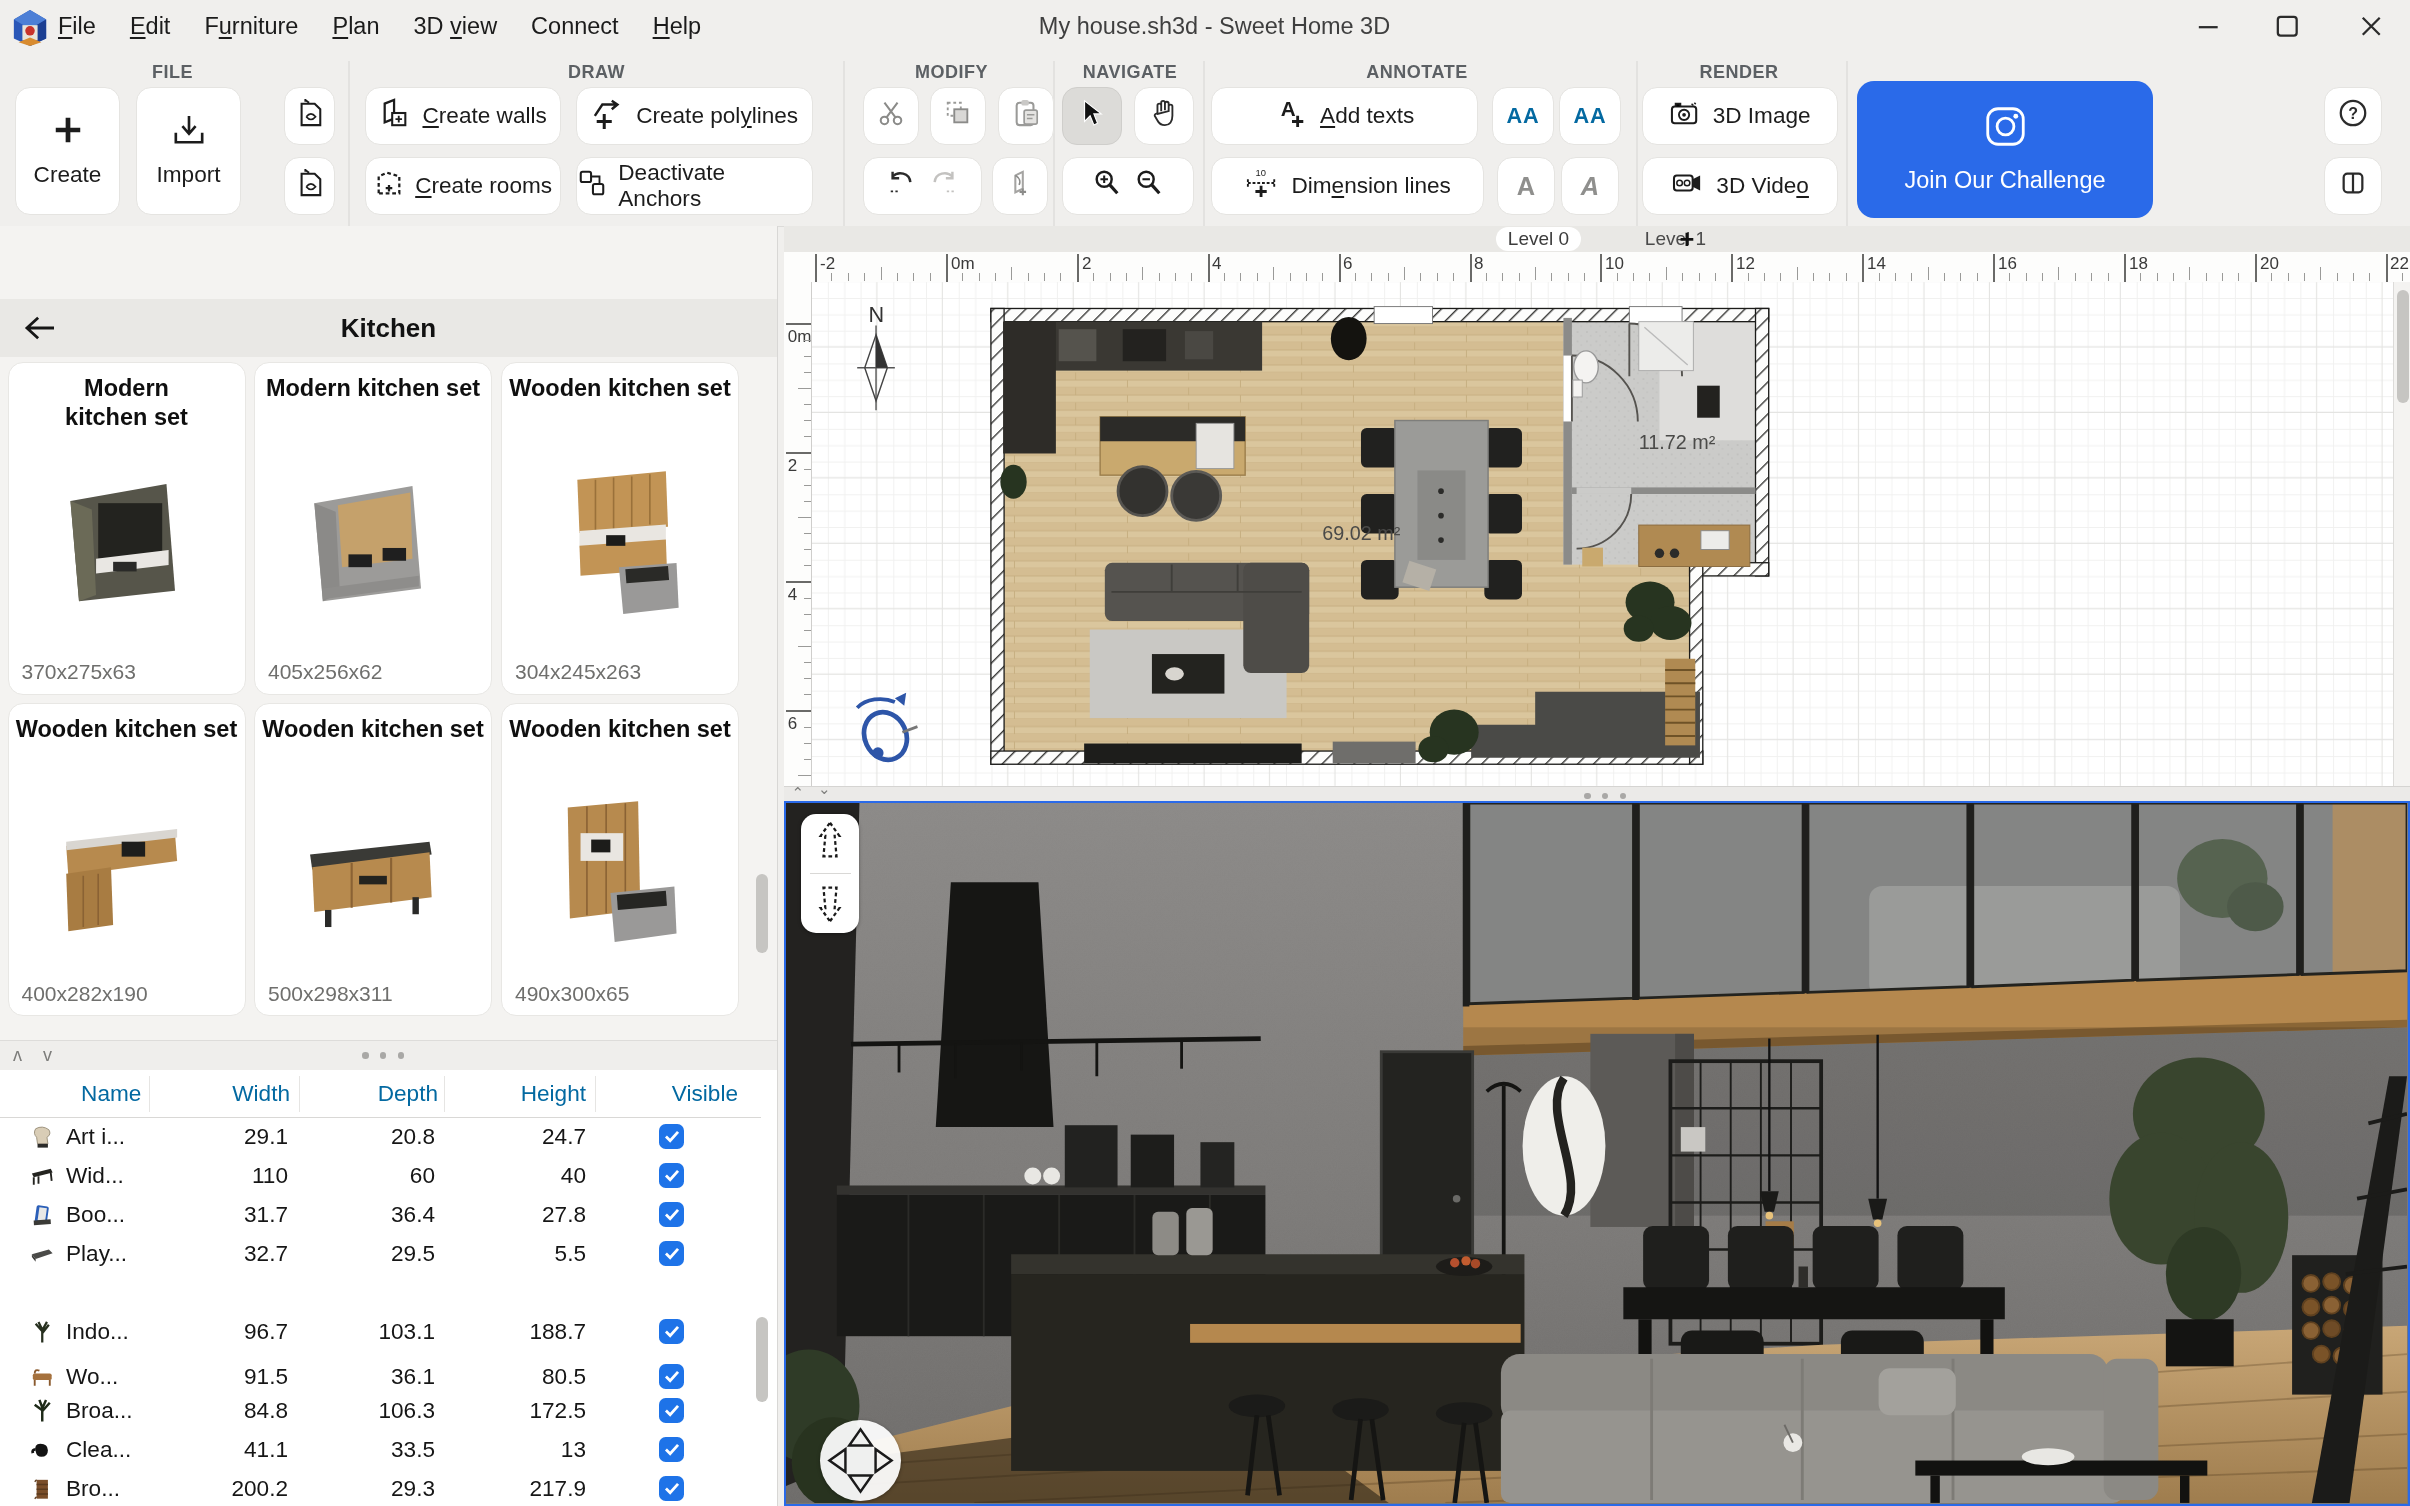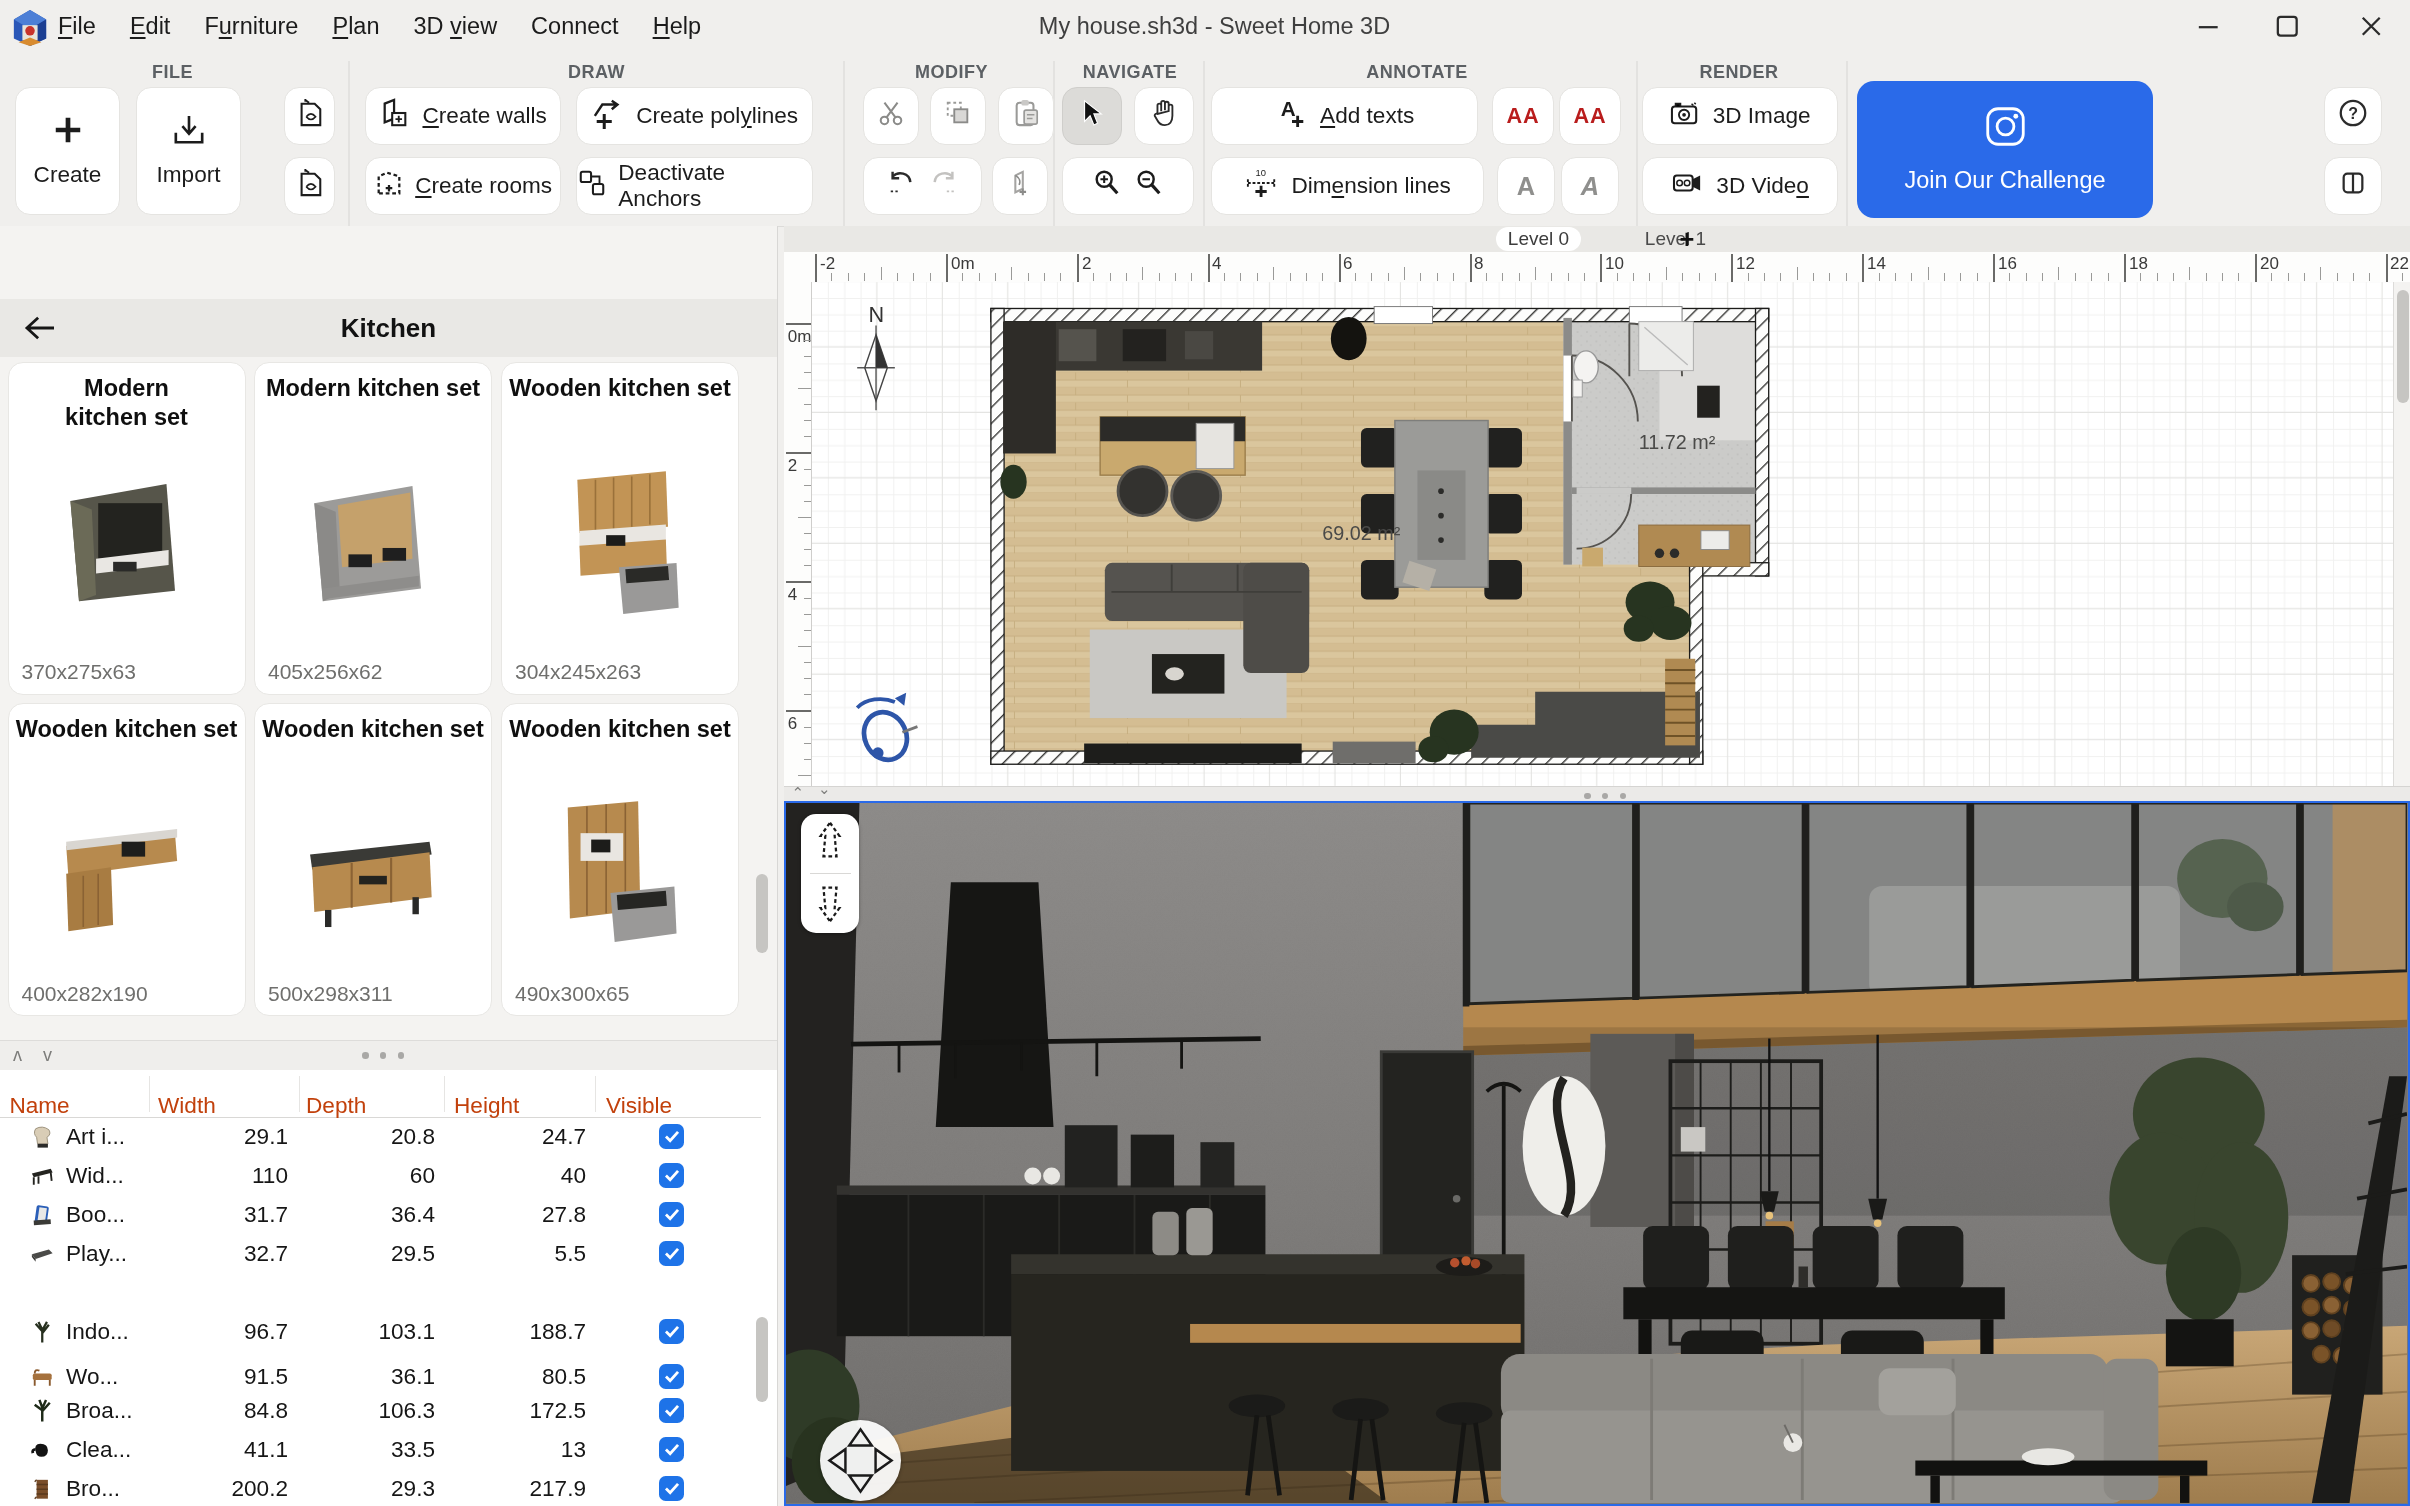--- a/index.html
+++ b/index.html
@@ -20,42 +20,42 @@
   .toolbar{left:0;top:53px;width:2411px;height:173px;border-bottom:0.9px solid #dcdbd9;}
   .tsec{top:9.4px;font-size:18px;font-weight:bold;color:#5c6064;letter-spacing:0.5px;text-align:center;}
   .tsep{top:9.4px;width:1.9px;height:205px;background:#e3e2e0;top:7.5px;}
   .tbtn{background:#fff;border:0.9px solid #e5e4e1;border-radius:15px;box-sizing:border-box;
         display:flex;align-items:center;justify-content:center;gap:11.3px;font-size:22.6px;color:#1c1c1c;}
   .tbtn.big{flex-direction:column;gap:9.4px;font-size:22.6px;}
   .tbtn.sel{background:#dcdbd8;border-color:#cfcecb;}
   .tbtn .gi{color:#8b8b89;}
   .join-btn{background:#2a6ae9;border:none;border-radius:17px;color:#fff;display:flex;flex-direction:column;
             align-items:center;justify-content:center;gap:13px;font-size:23.5px;}
-  .glyphAA{font-size:21.7px;color:#b91c1c;font-weight:bold;letter-spacing:0.9px;text-align:center;}
+  .glyphAA{font-size:21.7px;color:#0369a1;font-weight:bold;letter-spacing:0.9px;text-align:center;}
   .glyphA{font-size:25.4px;color:#8f8f8d;font-weight:bold;}
   .glyphAi{font-size:25.4px;color:#8f8f8d;font-style:italic;font-weight:bold;}
 
   
   .left-panel{left:0;top:226px;width:777px;height:1281px;background:#f4f3f1;border-right:0.9px solid #d8d7d5;overflow:hidden;}
   .search-row{left:0;top:0;width:777px;height:73px;background:#fbfaf9;}
   .ph{color:#9a9a98;font-size:22.6px;}
   .uline{height:1.9px;background:#c6c5c3;}
   .cat-header{left:0;top:73px;width:777px;height:58px;background:#e9e8e5;display:flex;align-items:center;}
   .cat-title{width:100%;text-align:center;font-size:26px;font-weight:bold;color:#121212;}
   .card{background:#fff;border:0.9px solid #e8e7e4;border-radius:15px;box-sizing:border-box;overflow:hidden;}
   .card-title{margin-top:11.3px;text-align:center;font-size:23.5px;font-weight:bold;color:#0f0f0f;line-height:1.25;}
   .card:nth-child(1) .card-title{max-width:169px;margin-left:auto;margin-right:auto;}
   .card-thumb{position:absolute;left:50%;top:54%;transform:translate(-50%,-50%);}
   .card-dims{position:absolute;left:13px;bottom:9.4px;font-size:21px;color:#6f6f6d;}
   .pdivider{left:0;top:814px;width:777px;height:30px;background:#efeeec;border-top:0.9px solid #dddcda;border-bottom:0.9px solid #dddcda;}
   .dots{display:flex;gap:11.3px;}
   .dots i{width:6.6px;height:6.6px;border-radius:50%;background:#a9a8a6;}
   .chev{color:#7c7c7a;font-size:18px;line-height:1;}
   .ftable{left:0;top:844px;width:777px;height:437px;background:#fff;}
-  .th{position:absolute;top:12px;height:47px;line-height:47px;font-size:22.6px;color:#c2410c;text-align:left;}
+  .th{position:absolute;top:0;height:47px;line-height:47px;font-size:22.6px;color:#0369a1;text-align:right;}
   .colsep{position:absolute;top:5.6px;width:0.9px;height:36px;background:#e6e5e3;}
   .frow{position:absolute;left:0;width:761px;height:39px;}
   .frow .nm{position:absolute;left:66px;top:0;height:39px;line-height:39px;font-size:22.6px;color:#161616;}
   .frow .num{position:absolute;top:0;height:39px;line-height:39px;font-size:22.6px;color:#161616;text-align:right;}
   .frow .ficon{position:absolute;left:30px;top:7.5px;width:24.5px;height:24.5px;}
   .cbx{position:absolute;left:659px;top:6.6px;width:25.4px;height:25.4px;border-radius:6.6px;background:#1e73e8;
        display:flex;align-items:center;justify-content:center;}
   .sbthumb{position:absolute;width:12.2px;border-radius:6.6px;background:#c6c5c2;}
 
   

